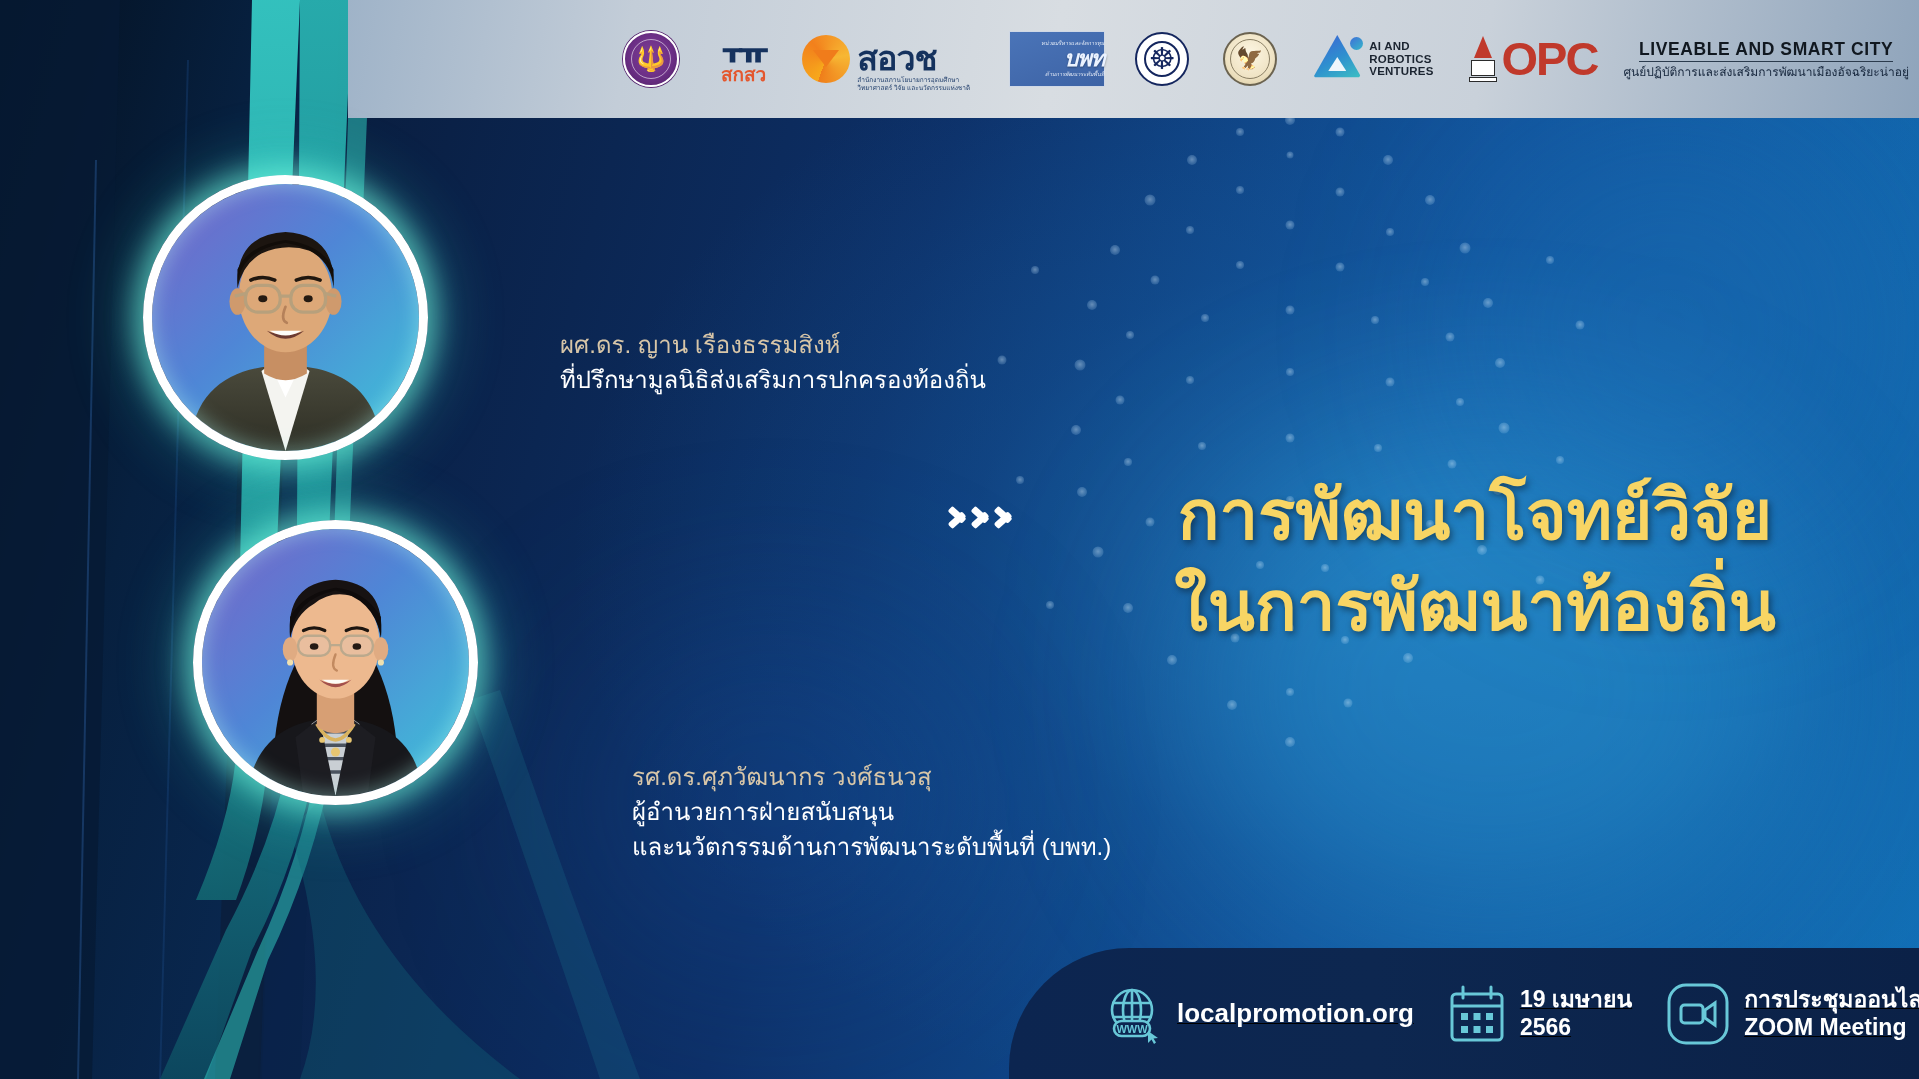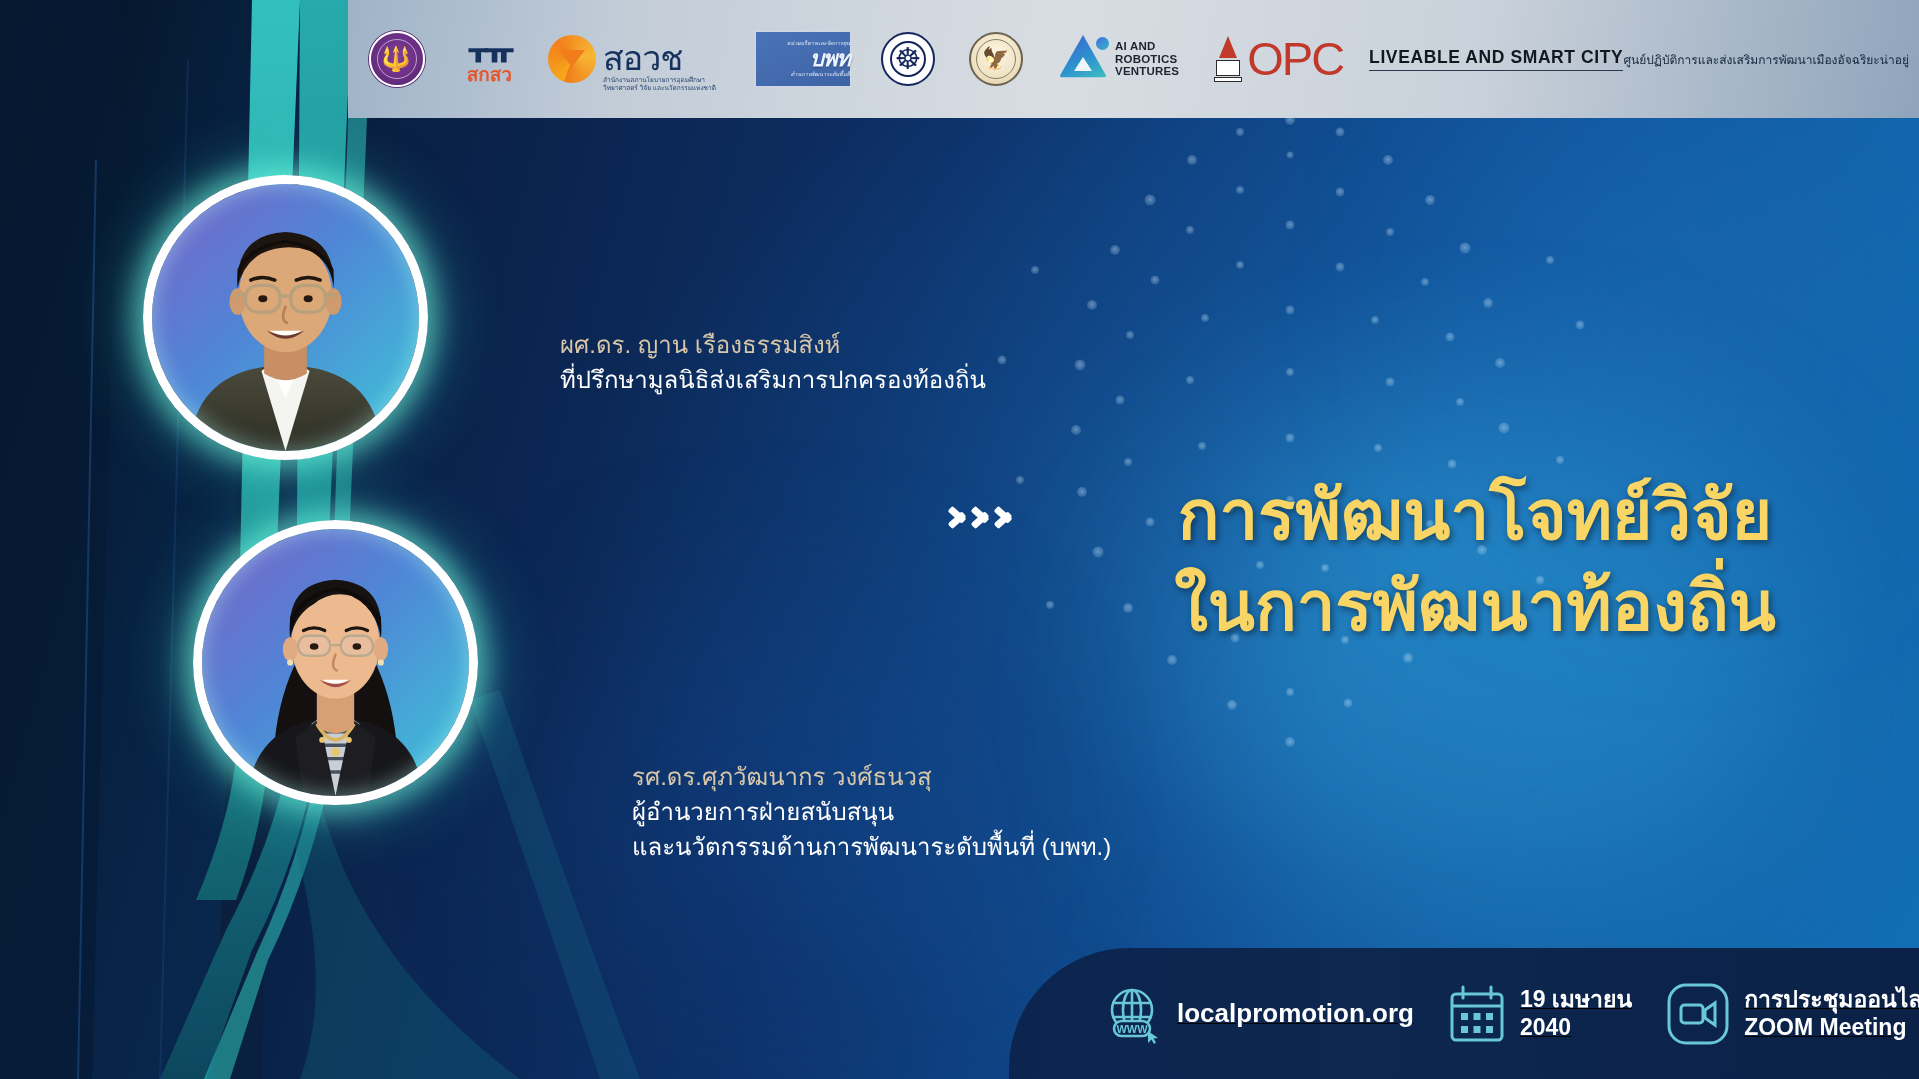--- a/index.html
+++ b/index.html
@@ -52,21 +52,21 @@
   .sakasw .nm { font-size:19px; color:#e4572e; font-weight:bold; line-height:1.05; margin-top:1px; }
 
   
   .sowop { display:flex; align-items:center; margin-right:28px; }
   .sowop .swirl { width:48px; height:48px; border-radius:50%;
       background:conic-gradient(from 200deg,#f7a81b 0deg,#f2801c 120deg,#f7b733 240deg,#ef7d1a 360deg);
       position:relative; margin-right:7px; }
   .sowop .swirl::after { content:""; position:absolute; left:11px; top:15px; width:0; height:0;
       border-left:13px solid transparent; border-right:13px solid transparent; border-top:17px solid #f07c1b; }
   .sowop .txt { display:flex; flex-direction:column; }
-  .sowop .t1 { font-size:34px; font-weight:normal; color:#15325e; line-height:.95; letter-spacing:-1px;margin-top:16px; }
+  .sowop .t1 { font-size:34px; font-weight:bold; color:#15325e; line-height:.95; letter-spacing:-1px;margin-top:16px; }
   .sowop .t2 { font-size:6.5px; color:#23406d; line-height:1.25; margin-top:2px; max-width:120px; }
 
   
   .bpt { width:96px; height:56px; background:linear-gradient(160deg,#4a74b8,#3d63a5);
       border:1px solid #cfd8e6; display:flex; flex-direction:column; align-items:flex-end; justify-content:center;
       margin-right:26px;font-style:italic; }
   .bpt .s1 { font-size:5.5px; color:#e8eef8; line-height:1; }
   .bpt .s2 { font-size:22px; font-weight:bold; color:#eaf2ff; line-height:1; margin:2px 0; letter-spacing:-1px;
       text-shadow:0 1px 2px rgba(0,0,0,.35); }
   .bpt .s3 { font-size:5.5px; color:#e8eef8; line-height:1; }
@@ -99,25 +99,25 @@
 
   
   .opc { display:flex; align-items:center; margin-right:22px; }
   .opc .pagoda { width:30px; height:46px; margin-right:4px; position:relative; }
   .opc .pagoda .p1 { position:absolute; left:50%; transform:translateX(-50%); width:0; height:0;
       border-left:9px solid transparent; border-right:9px solid transparent; border-bottom:22px solid #c0392b; top:0; }
   .opc .pagoda .p2 { position:absolute; left:50%; transform:translateX(-50%); bottom:6px; width:24px; height:16px;
       background:#fff; border:1.5px solid #2b2b2b; }
   .opc .pagoda .p3 { position:absolute; left:50%; transform:translateX(-50%); bottom:0; width:28px; height:5px;
       background:#fff; border:1.5px solid #2b2b2b; }
-  .opc .word { font-size:47px; font-weight:normal; color:#c0392b; letter-spacing:-2px; line-height:.85;
+  .opc .word { font-size:47px; font-weight:bold; color:#c0392b; letter-spacing:-2px; line-height:.85;
       font-family:"Liberation Sans",sans-serif; }
 
   
-  .lsc { display:flex; justify-content:center; }
+  .lsc { display:flex; flex-direction:column; justify-content:center; }
   .lsc .l1 { font-size:17.5px; font-weight:bold; color:#111820; letter-spacing:.6px; line-height:1.15;
       border-bottom:1.5px solid #2b3b4d; padding-bottom:2px; }
   .lsc .l2 { font-size:12px; color:#15253b; line-height:1.2; padding-top:3px; }
 
   
   .portrait { position:absolute; border-radius:50%; overflow:visible; }
   .portrait .ring {
     position:absolute; inset:0; border-radius:50%;
     border:9px solid #ffffff;
     box-shadow:0 0 26px 9px rgba(120,255,225,.55), 0 0 58px 18px rgba(60,210,200,.30),
@@ -538,21 +538,21 @@
               <rect x="25.5" y="29" width="7" height="7"></rect>
             <rect x="38" y="29" width="7" height="7"></rect>
             <rect x="13" y="42" width="7" height="7"></rect>
               <rect x="25.5" y="42" width="7" height="7"></rect>
             <rect x="38" y="42" width="7" height="7"></rect>
           </g>
         </svg>
       </span>
       <span class="ictxt">
         <span class="l">19 เมษายน</span><br>
-        <span class="l">2040</span>
+        <span class="l">2566</span>
       </span>
     </div>
 
     <div class="ibitem">
       <span class="ib-icon">
         <svg width="64" height="64" viewBox="0 0 64 64" fill="none" stroke="#68c8d8" stroke-width="3">
           <rect x="3" y="3" width="58" height="58" rx="17"></rect>
           <rect x="15" y="23" width="22" height="18" rx="3.5"></rect>
           <path d="M39,28 L49,21 L49,43 L39,36 Z"></path>
         </svg>

